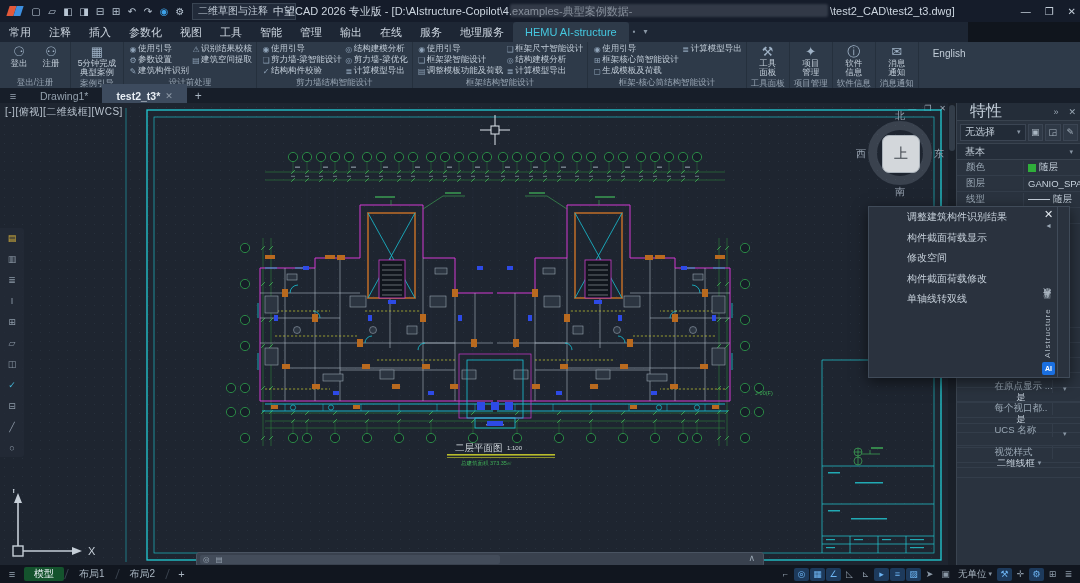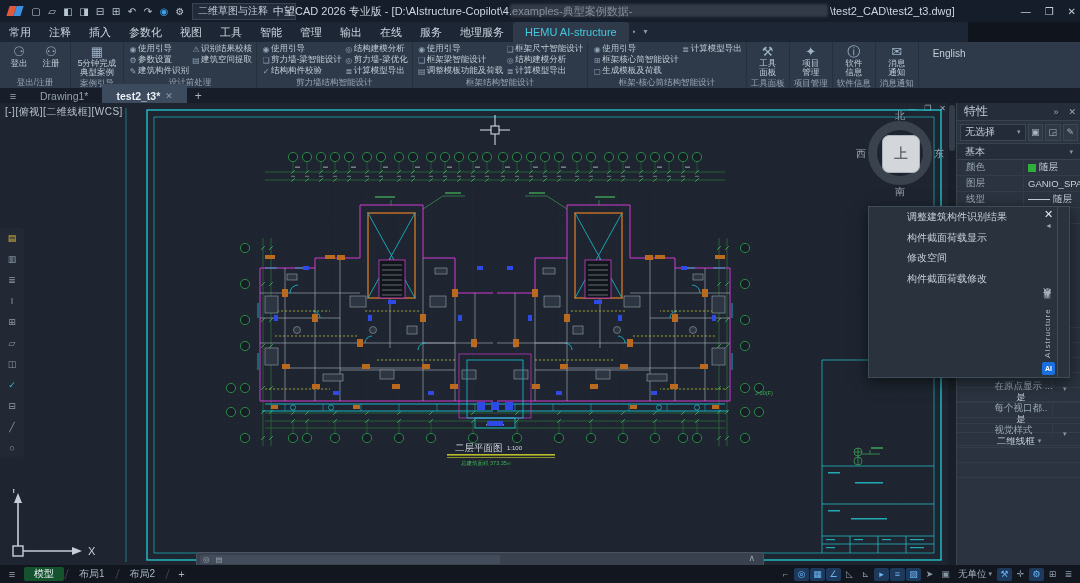--- a/index.html
+++ b/index.html
@@ -74,21 +74,21 @@
   #cmdinput{position:absolute;left:3px;top:2px;width:300px;height:9px;background:#434c5a;border-radius:2px;}
   .cic{font-size:7.5px;color:#98a5b2;z-index:1;margin-left:6px;}
   #cmdchev{position:absolute;right:8px;top:0;font-size:9px;color:#98a5b2;}
   
   #vscroll{left:948px;top:0;width:8px;height:462px;background:#1a2029;}
   #vthumb{left:1px;top:2px;width:6px;height:46px;background:#333d49;border-radius:3px;position:absolute;}
 
   
   #props{left:956px;top:103px;width:124px;height:462px;background:#2a333f;border-left:1px solid #3a4450;color:#c6d1dc;}
   #props-hdr{height:17px;display:flex;align-items:center;background:#242d39;border-bottom:1px solid #39434f;}
-  #props-hdr .t{font-size:12px;color:#c6d1dc;padding-left:7px;flex:1;}
+  #props-hdr .t{font-size:16px;color:#c6d1dc;padding-left:13px;flex:1;}
   #props-hdr .hic{font-size:9px;color:#9aa8b5;padding:0 5px;}
   #props-sel{height:22px;display:flex;align-items:center;gap:2px;padding:0 3px;}
   #selbox{width:62px;height:15px;background:#222b37;border:1px solid #3b4553;display:flex;align-items:center;font-size:10px;padding:0 4px;}
   #selbox .car{margin-left:auto;font-size:7px;color:#8a97a5;}
   .selic{width:15px;height:15px;border:1px solid #3b4553;background:#2f3946;display:flex;align-items:center;justify-content:center;font-size:9px;color:#a9b6c2;}
   #props-sec{height:15px;background:#242d39;border-top:1px solid #39434f;border-bottom:1px solid #39434f;display:flex;align-items:center;font-size:10px;color:#c0cbd6;padding:0 8px;}
   #props-sec .car{margin-left:auto;font-size:7px;color:#8a97a5;}
   .prow{height:15px;display:flex;align-items:center;border-bottom:1px solid #333d4a;font-size:9.5px;}
   .prow .pl{width:57px;padding-left:9px;color:#9aa8b5;border-right:1px solid #333d4a;white-space:nowrap;overflow:hidden;}
   .prow .pv{flex:1;padding-left:4px;color:#c6d1dc;display:flex;align-items:center;gap:3px;white-space:nowrap;overflow:hidden;}
@@ -908,34 +908,41 @@
             <span>是</span>
           </span>
       </div>
       <div class="prow prow2">
         <span class="pl">每个视口都..</span>
         <span class="pv">
             <span>是</span>
           </span>
       </div>
       <div class="prow prow2">
+        <span class="pl">UCS 名称</span>
+        <span class="pv">
+            <span></span>
+          </span>
+      </div>
+      <div class="prow prow2">
         <span class="pl">视觉样式</span>
         <span class="pv">
             <span>二维线框</span>
             <span class="car" style="margin-left:auto;padding-right:4px;font-size:7px;color:#8a97a5">▾</span>
           </span>
       </div>
     </div>
   </div>
 
   <div id="aipanel" class="abs">
     <div class="aitem">调整建筑构件识别结果</div>
     <div class="aitem">构件截面荷载显示</div>
     <div class="aitem">修改空间</div>
     <div class="aitem">构件截面荷载修改</div>
+    <div class="aitem">单轴线转双线</div>
   </div>
   <div id="aistrip" class="abs">
     <span class="x">✕</span>
     <span class="pin">◂</span>
     <span class="vt">AIstructure 工具面板</span>
     <span id="aibadge">AI</span>
   </div>
 
   <div id="statusbar" class="abs">
     <span class="hmb">≡</span>

